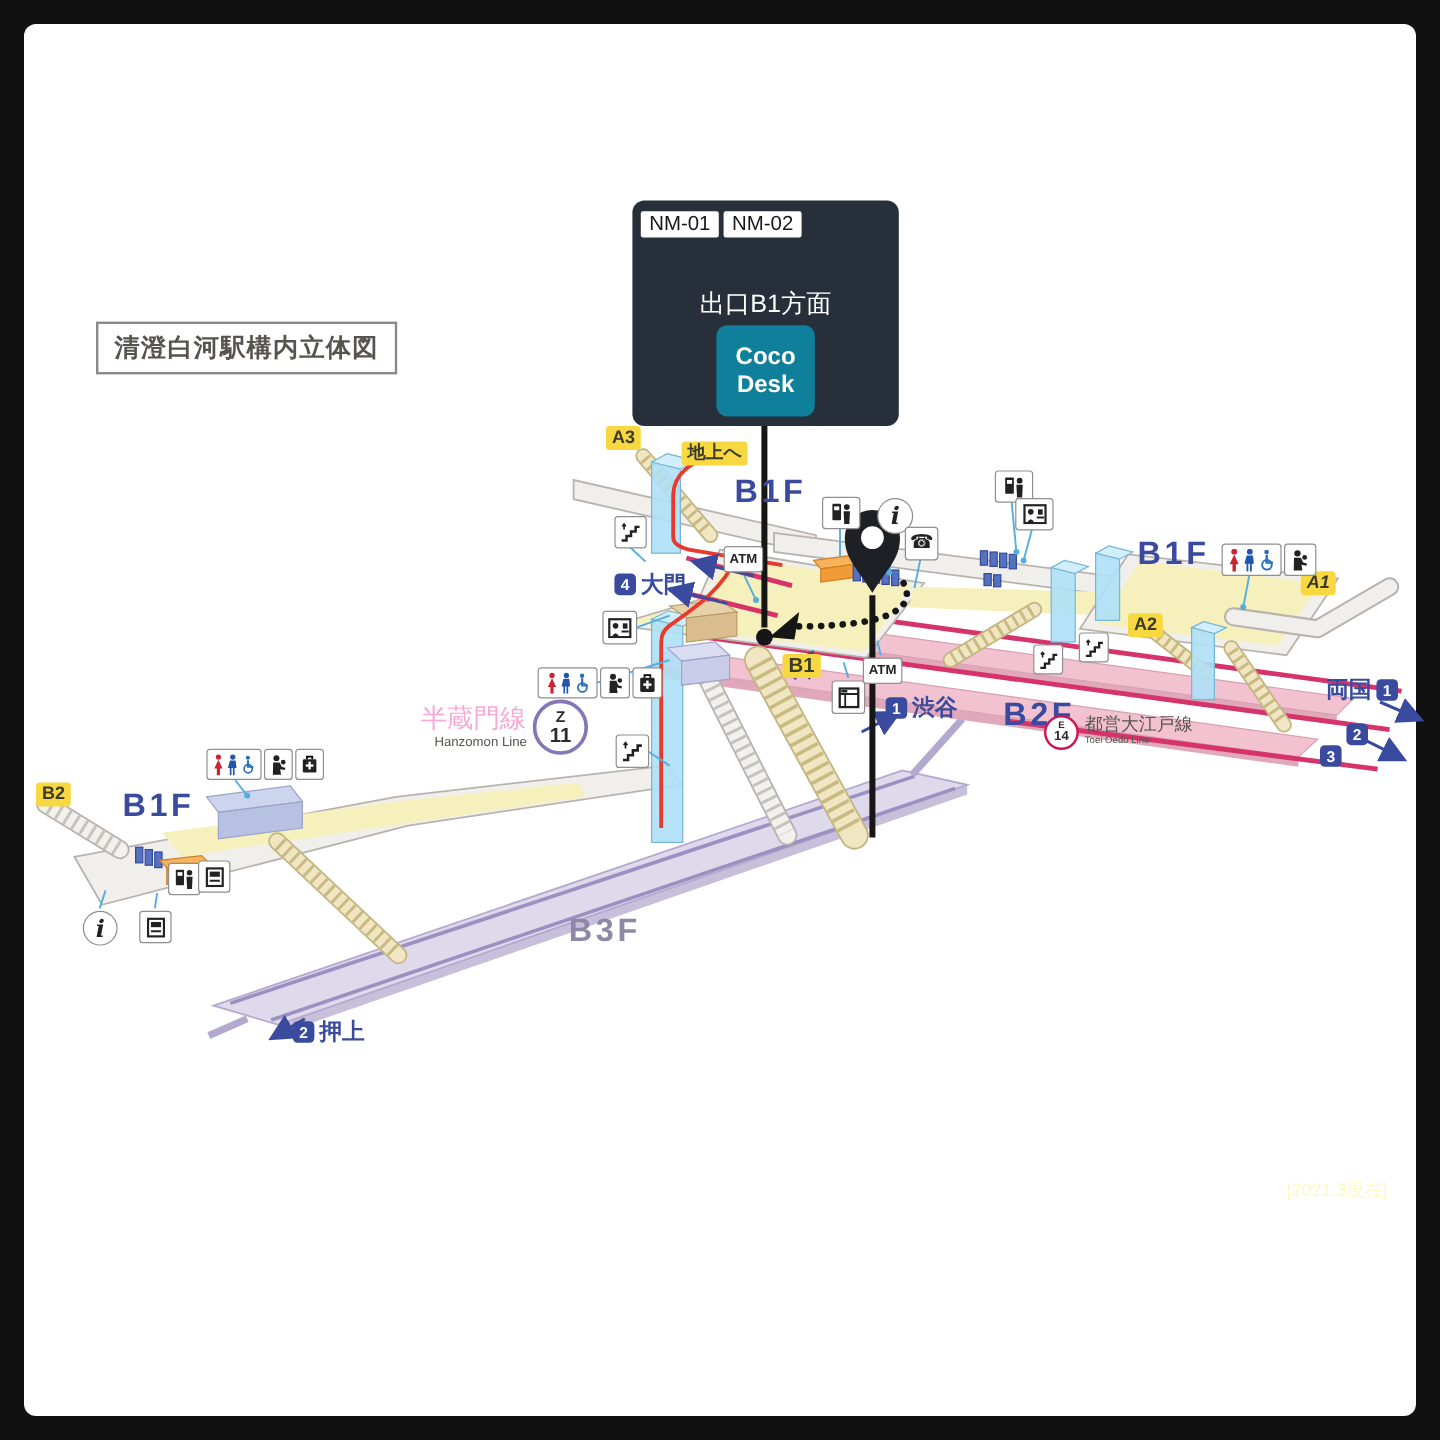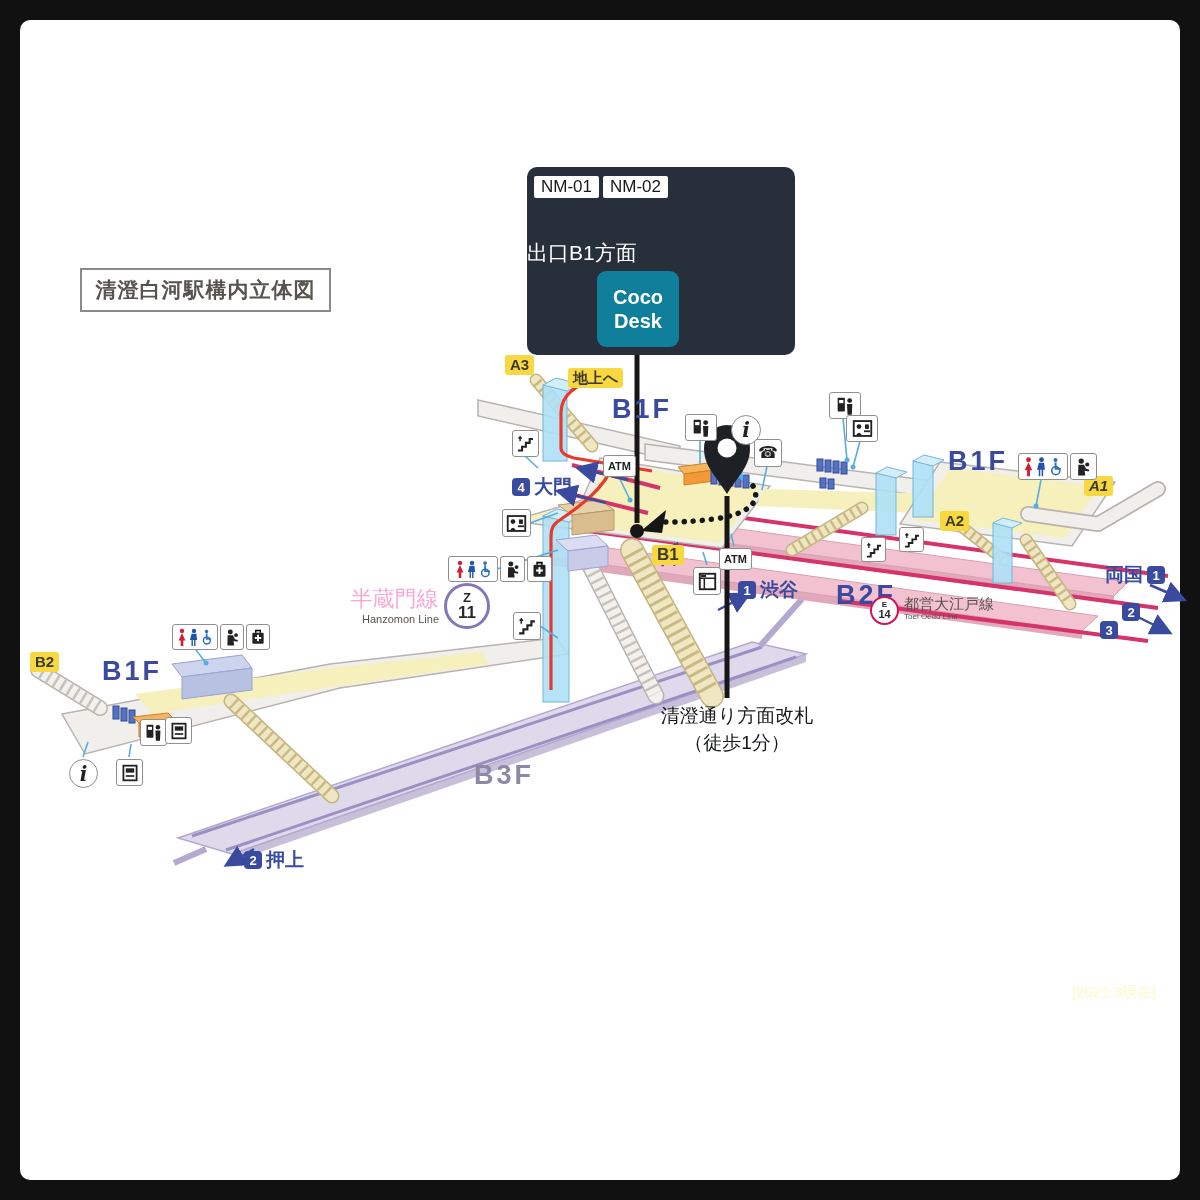--- a/index.html
+++ b/index.html
@@ -6,25 +6,25 @@
   .frame{position:relative;width:1200px;height:1200px;background:#111;overflow:hidden;
          font-family:"Liberation Sans","DejaVu Sans",sans-serif;}
   .canvas{position:absolute;left:20px;top:20px;right:20px;bottom:20px;background:#ffffff;border-radius:10px;}
   .abs{position:absolute;}
   svg.map{position:absolute;left:0;top:0;width:1200px;height:1200px;}
 
   .title-box{position:absolute;left:80px;top:268px;width:247px;height:40px;border:2px solid #8a8a8a;
     background:#fff;display:flex;align-items:center;justify-content:center;
     font-size:21px;font-weight:bold;color:#57534e;letter-spacing:1px;}
 
-  .tooltip{position:absolute;left:527px;top:167px;width:268px;height:188px;background:#272f3a;border-radius:10px;}
+  .tooltip{position:absolute;left:527px;top:167px;width:222px;height:188px;background:#272f3a;border-radius:10px;}
   .tt-tags{position:absolute;left:7px;top:9px;display:flex;gap:4px;}
   .tt-tag{background:#fff;color:#16181c;font-size:17px;padding:1px 7px;border-radius:2px;}
   .tt-line1{position:absolute;left:0;width:100%;top:44px;text-align:center;color:#fff;font-size:21px;}
-  .tt-line2{position:absolute;left:0;width:100%;top:72px;text-align:left;color:#fff;font-size:21px;}
+  .tt-line2{position:absolute;left:0;width:100%;top:72px;text-align:center;color:#fff;font-size:21px;}
   .tt-brand{position:absolute;left:70px;top:104px;width:82px;height:76px;border-radius:9px;
     display:flex;flex-direction:column;align-items:center;justify-content:center;
     color:#fff;font-size:20px;font-weight:bold;line-height:24px;}
 
   .floor{position:absolute;font-weight:bold;font-size:27px;letter-spacing:3px;color:#3a4b9f;}
   .floor.b3{color:#8d88a6;}
 
   .ytag{position:absolute;background:#f8d840;color:#3c3a2a;font-weight:bold;font-size:15px;
         padding:0px 5px;border-radius:3px;line-height:20px;}
 
@@ -320,24 +320,20 @@
   <div class="ring e">
     <span class="l">E</span>
     <span class="n">14</span>
   </div>
   <div class="oedo-names">
     <span class="oedo-name">都営大江戸線</span>
     <span class="oedo-en">Toei Oedo Line</span>
   </div>
 </div>
 
-<div class="callout">
-  <div>清澄通り方面改札</div>
-  <div>（徒歩1分）</div>
-</div>
 
 <div class="note">[2021.3現在]</div>
 
 <svg width="0" height="0" style="position:absolute;">
   <defs>
     <symbol id="p-man" viewBox="0 0 10 18">
           <circle cx="5" cy="2.4" r="2.2"></circle>
           <path d="M2.6,5.2 h4.8 l0.7,6.3 h-1.6 v6 h-1.4 v-6 h-1.2 v6 h-1.4 v-6 h-1.6 Z"></path>
         </symbol>
     <symbol id="p-woman" viewBox="0 0 10 18">

